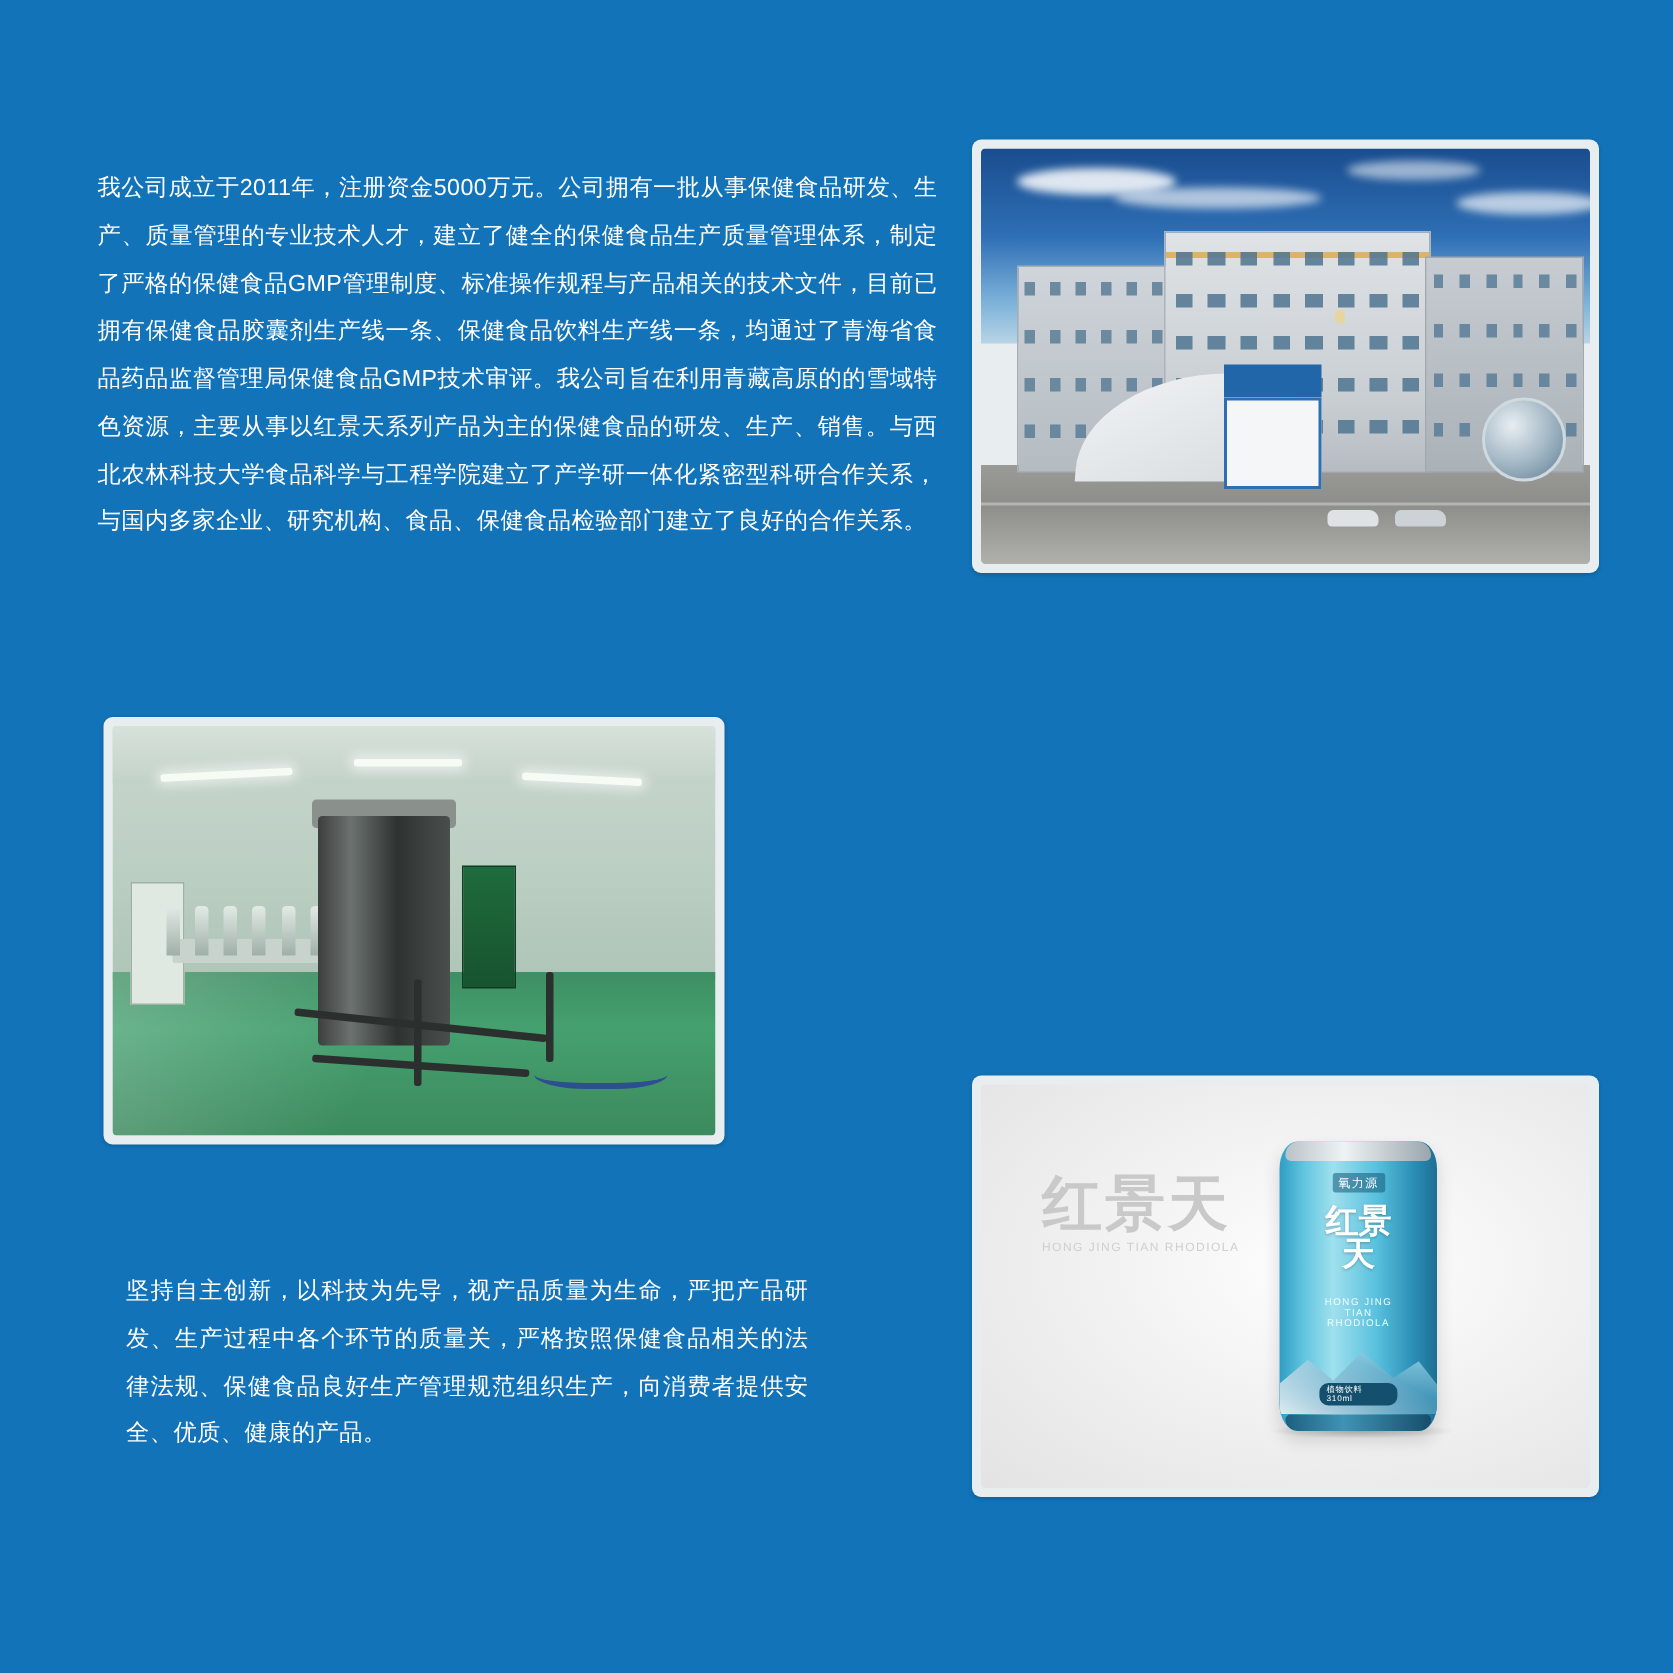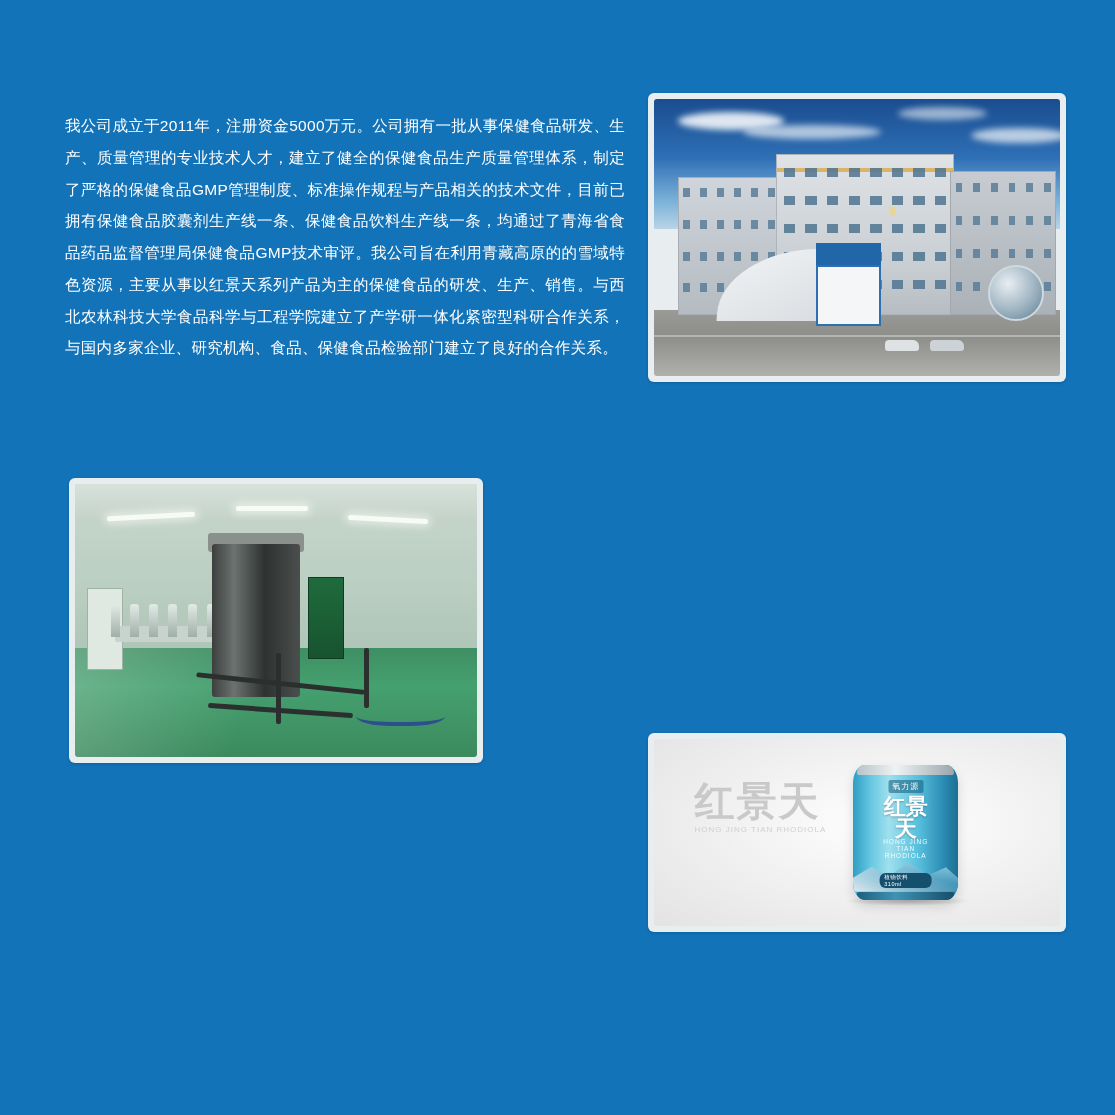--- a/index.html
+++ b/index.html
@@ -222,23 +222,23 @@
   .r3 { left: 50%; top: 62%; width: 5px; height: 26%; }
   .r4 { left: 72%; top: 60%; width: 5px; height: 22%; }
   .ws-hose {
     position: absolute; left: 70%; top: 80%; width: 22%; height: 20px;
     border-bottom: 4px solid #2d4f8f; border-radius: 0 0 40% 40%;
   }
 
   
   #photo-product {
     left: 648px;
-    top: 733px;
+    top: 717px;
     width: 418px;
-    height: 199px;
+    height: 281px;
   }
   .pr-bg {
     position: absolute; inset: 0;
     background: radial-gradient(ellipse at 58% 45%, #ffffff 0%, #f2f2f2 45%, #e3e3e3 100%);
   }
   .pr-calli {
     position: absolute; left: 10%; top: 22%; width: 34%; height: 50%;
     color: #c9c9c9; font-size: 40px; font-weight: bold; line-height: 1.05;
     font-family: "DejaVu Serif", serif;
     letter-spacing: 2px;
@@ -477,20 +477,21 @@
       <div class="ws-cabinet"></div>
       <div class="ws-rail r3"></div>
       <div class="ws-rail r4"></div>
       <div class="ws-rail r1"></div>
       <div class="ws-rail r2"></div>
       <div class="ws-hose"></div>
     </div>
   </div>
 
 
+  <div class="text-block" id="block-quality">坚持自主创新，以科技为先导，视产品质量为生命，严把产品研发、生产过程中各个环节的质量关，严格按照保健食品相关的法律法规、保健食品良好生产管理规范组织生产，向消费者提供安全、优质、健康的产品。</div>
 
   <div class="photo" id="photo-product">
     <div class="inner">
       <div class="pr-bg"></div>
       <div class="pr-calli">
         <span>红景天</span>
         <span class="sub">HONG JING TIAN RHODIOLA</span>
       </div>
       <div class="can-shadow"></div>
       <div class="pr-can">

